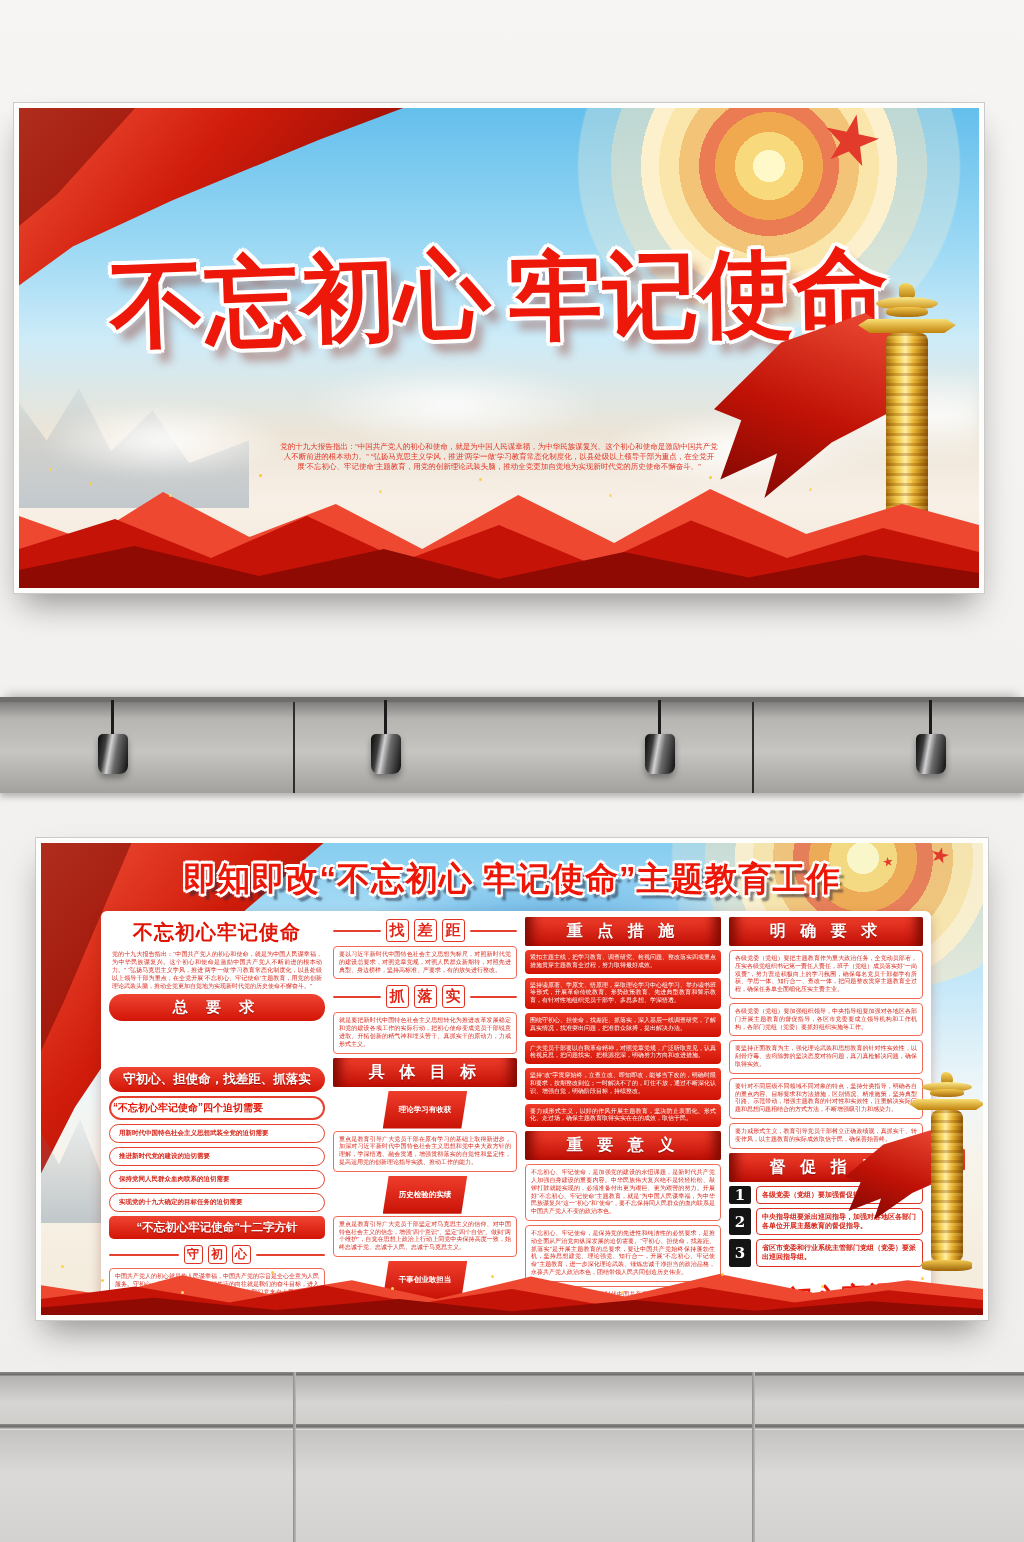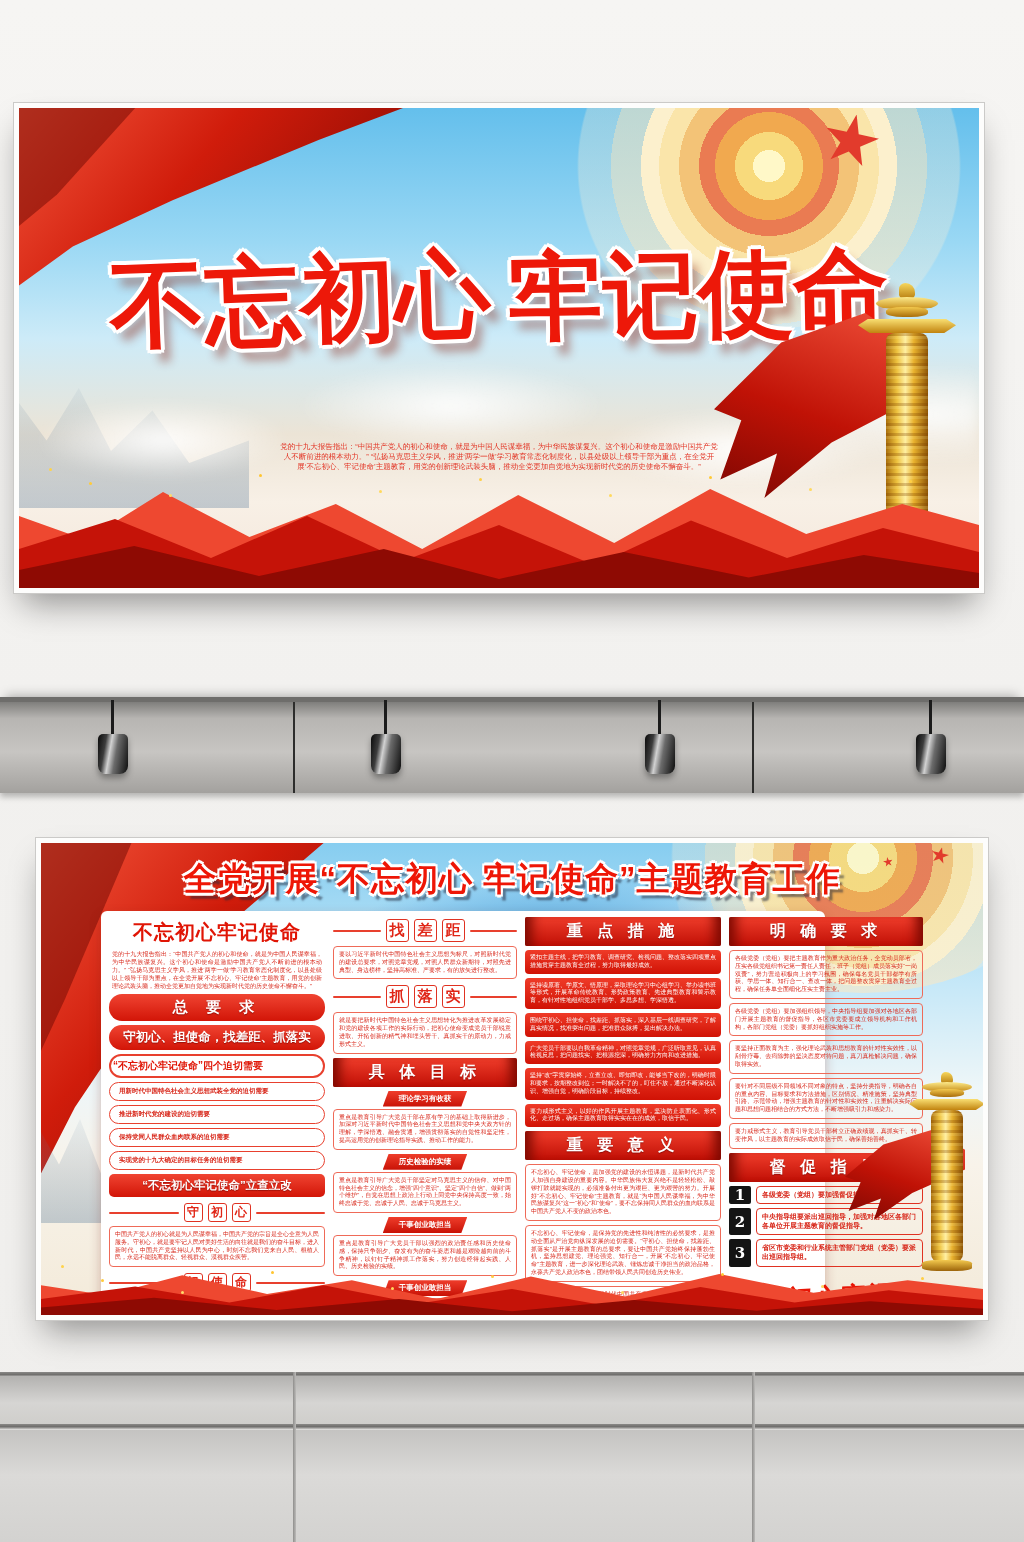--- a/index.html
+++ b/index.html
@@ -100,21 +100,21 @@
   .stamp-ch{width:17px;height:17px;border:1.5px solid #e03222;border-radius:3px;background:#fff;
       color:#e02516;font-weight:800;font-size:12px;line-height:16px;text-align:center;}
   .stamp-ch.lg{width:21px;height:21px;font-size:15px;line-height:20px;}
   .box-outline{border:1px solid #ef6a58;border-radius:4px;padding:4px 5px;color:#d8271a;font-size:6px;line-height:7.8px;text-align:justify;}
   .box-fill{background:linear-gradient(180deg,#ef3b28,#d01205);border-radius:4px;color:#fff;font-size:6px;line-height:7.8px;
       padding:4px 5px;text-align:justify;}
   .ribbon-head{position:relative;background:linear-gradient(180deg,#ef3d2b,#c00f05);color:#fff;text-align:center;
       font-size:16px;font-weight:800;letter-spacing:5px;padding:4px 0;border-radius:2px;
       box-shadow:inset 16px 0 12px -9px #7f0a02,inset -16px 0 12px -9px #7f0a02;text-shadow:0 1px 1px rgba(110,0,0,.6);}
   .goal-banner{align-self:center;background:linear-gradient(180deg,#ef3d2b,#c81206);color:#fff;font-size:7.5px;font-weight:700;
-      padding:3px 16px;clip-path:polygon(7% 0,100% 0,93% 100%,0 100%);margin-bottom:-2px;}
+      padding:14px 16px;clip-path:polygon(7% 0,100% 0,93% 100%,0 100%);margin-bottom:-2px;}
   .sup-row{display:flex;gap:5px;align-items:stretch;}
   .sup-num{width:22px;min-width:22px;background:#141414;color:#fff;font-family:"DejaVu Serif",serif;font-weight:700;
       font-size:15px;display:flex;align-items:center;justify-content:center;border-radius:2px;}
   .sup-box{flex:1;border:1.5px solid #e03222;border-radius:4px;color:#d8271a;font-size:7px;line-height:8.6px;
       padding:4px 5px;font-weight:700;display:flex;align-items:center;}
   .signature{text-align:center;font-size:25px;font-weight:900;color:#e81505;letter-spacing:2px;
       transform:rotate(-3deg) skewX(-7deg);margin-top:10px;font-family:"DejaVu Serif",serif;}
 </style>
 </head>
 <body>
@@ -181,35 +181,35 @@
     <div class="poster">
       <div class="sky-bot"></div>
       <div class="dome abs" style="right:-90px;top:-150px;width:420px;height:300px;opacity:.95;"></div>
       <div class="star abs" style="right:34px;top:4px;width:18px;height:17px;transform:rotate(14deg);"></div>
       <div class="star abs" style="right:90px;top:14px;width:10px;height:10px;transform:rotate(-10deg);"></div>
       <div class="blue-swash abs" style="left:200px;top:10px;width:560px;height:160px;"></div>
       <div class="flag abs" style="left:0;top:0;width:30%;height:70%;clip-path:polygon(0 0,100% 0,70% 22%,34% 52%,12% 80%,0 100%);"></div>
       <div class="flag-fold abs" style="left:0;top:0;width:16%;height:55%;clip-path:polygon(0 0,60% 0,16% 60%,0 80%);"></div>
       <div class="mist abs" style="left:0;top:250px;width:150px;height:130px;"></div>
 
-      <div class="bb-title abs" style="top:14px;">全党开展“不忘初心 牢记使命”主题教育工作</div>
-
-      <div class="panel abs" style="left:60px;top:68px;width:724px;height:398px;">
+      <div class="bb-title abs" style="top:14px;">即知即改“不忘初心 牢记使命”主题教育工作</div>
+
+      <div class="panel abs" style="left:60px;top:68px;width:830px;height:398px;">
 
         <div class="col" style="left:8px;width:216px;">
           <div class="c-header">不忘初心牢记使命</div>
           <div class="c-intro">党的十九大报告指出：“中国共产党人的初心和使命，就是为中国人民谋幸福，为中华民族谋复兴。这个初心和使命是激励中国共产党人不断前进的根本动力。” “弘扬马克思主义学风，推进‘两学一做’学习教育常态化制度化，以县处级以上领导干部为重点，在全党开展‘不忘初心、牢记使命’主题教育，用党的创新理论武装头脑，推动全党更加自觉地为实现新时代党的历史使命不懈奋斗。”</div>
           <div class="banner-red" style="font-size:15px;letter-spacing:7px;">总 要 求</div>
-          <div class="banner-red" style="font-size:12.5px;">守初心、担使命，找差距、抓落实</div>
+          <div class="banner-red" style="font-size:12.5px;margin-top:42px;">守初心、担使命，找差距、抓落实</div>
           <div class="banner-outline">“不忘初心牢记使命”四个迫切需要</div>
           <div class="pill">用新时代中国特色社会主义思想武装全党的迫切需要</div>
           <div class="pill">推进新时代党的建设的迫切需要</div>
           <div class="pill">保持党同人民群众血肉联系的迫切需要</div>
           <div class="pill">实现党的十九大确定的目标任务的迫切需要</div>
-          <div class="banner-red" style="font-size:11.5px;border-radius:5px;">“不忘初心牢记使命”立查立改</div>
+          <div class="banner-red" style="font-size:11.5px;border-radius:5px;">“不忘初心牢记使命”十二字方针</div>
           <div class="stamp-row">
             <span class="stamp-line"></span>
             <span class="stamp-ch">守</span>
             <span class="stamp-ch">初</span>
             <span class="stamp-ch">心</span>
             <span class="stamp-line"></span>
           </div>
           <div class="box-outline">中国共产党人的初心就是为人民谋幸福，中国共产党的宗旨是全心全意为人民服务。守初心，就是要牢记人民对美好生活的向往就是我们的奋斗目标，进入新时代，中国共产党坚持以人民为中心，时刻不忘我们党来自人民、根植人民，永远不能脱离群众、轻视群众、漠视群众疾苦。</div>
           <div class="stamp-row">
             <span class="stamp-line"></span>

